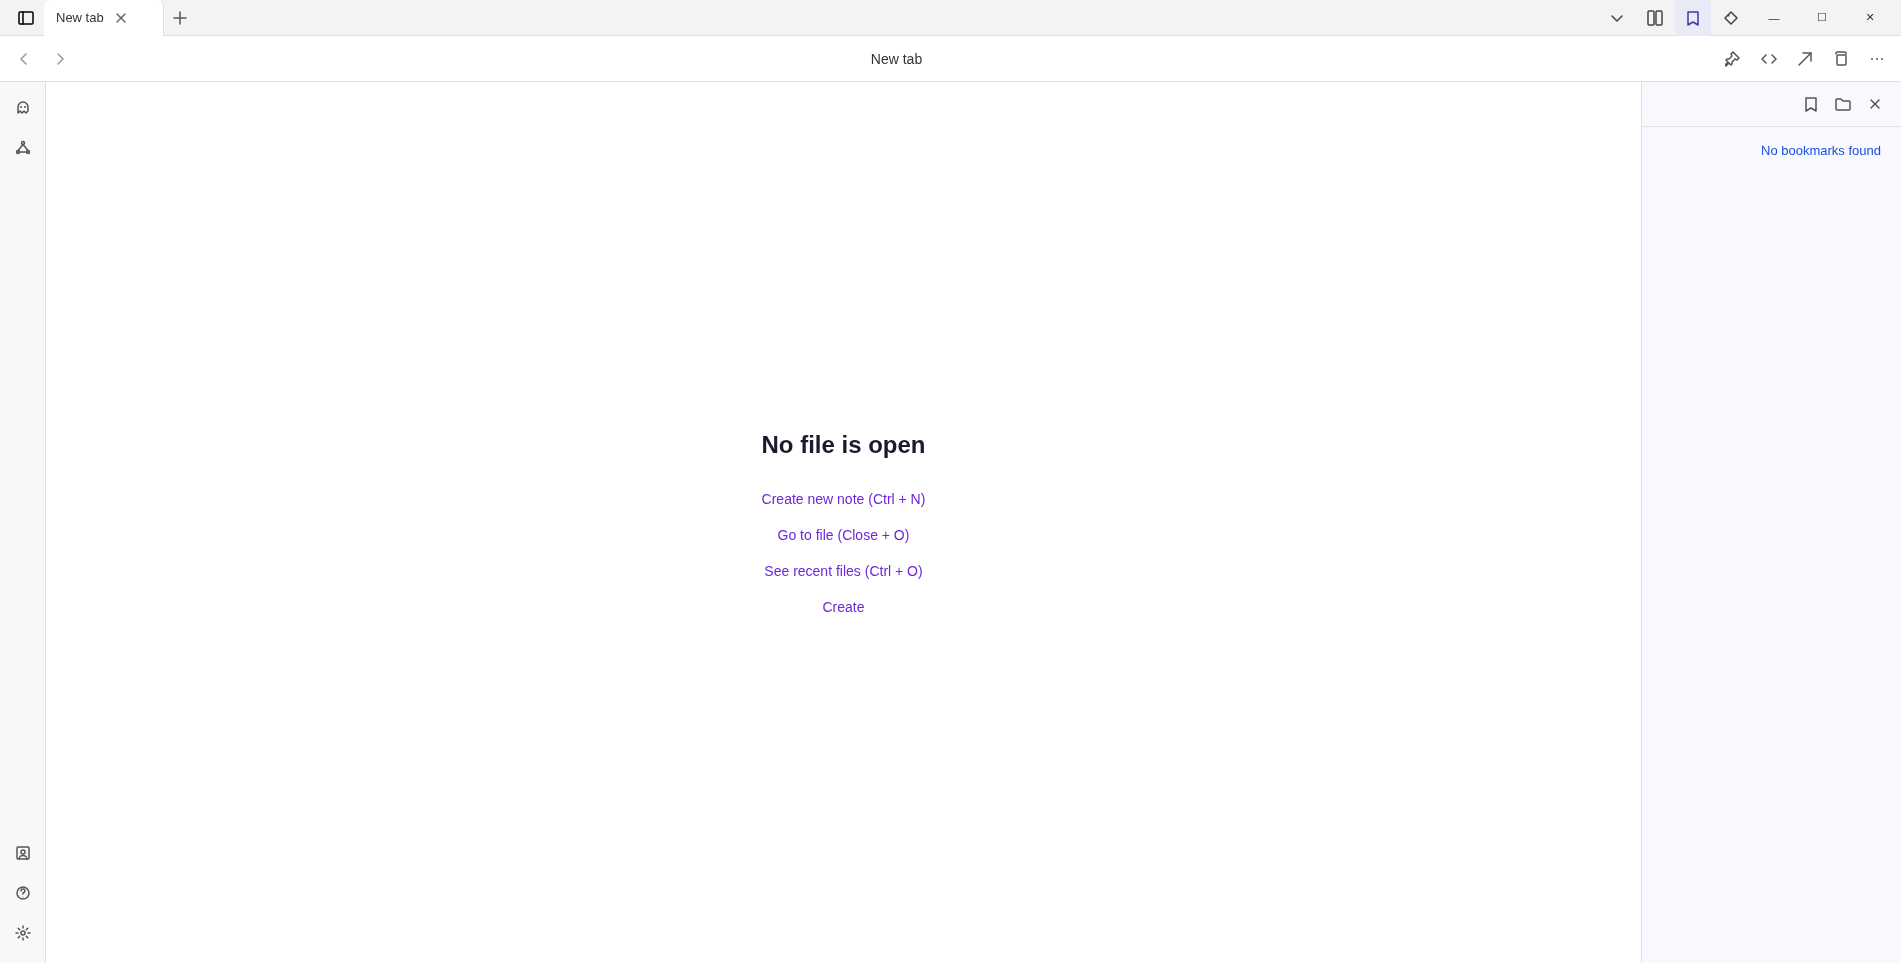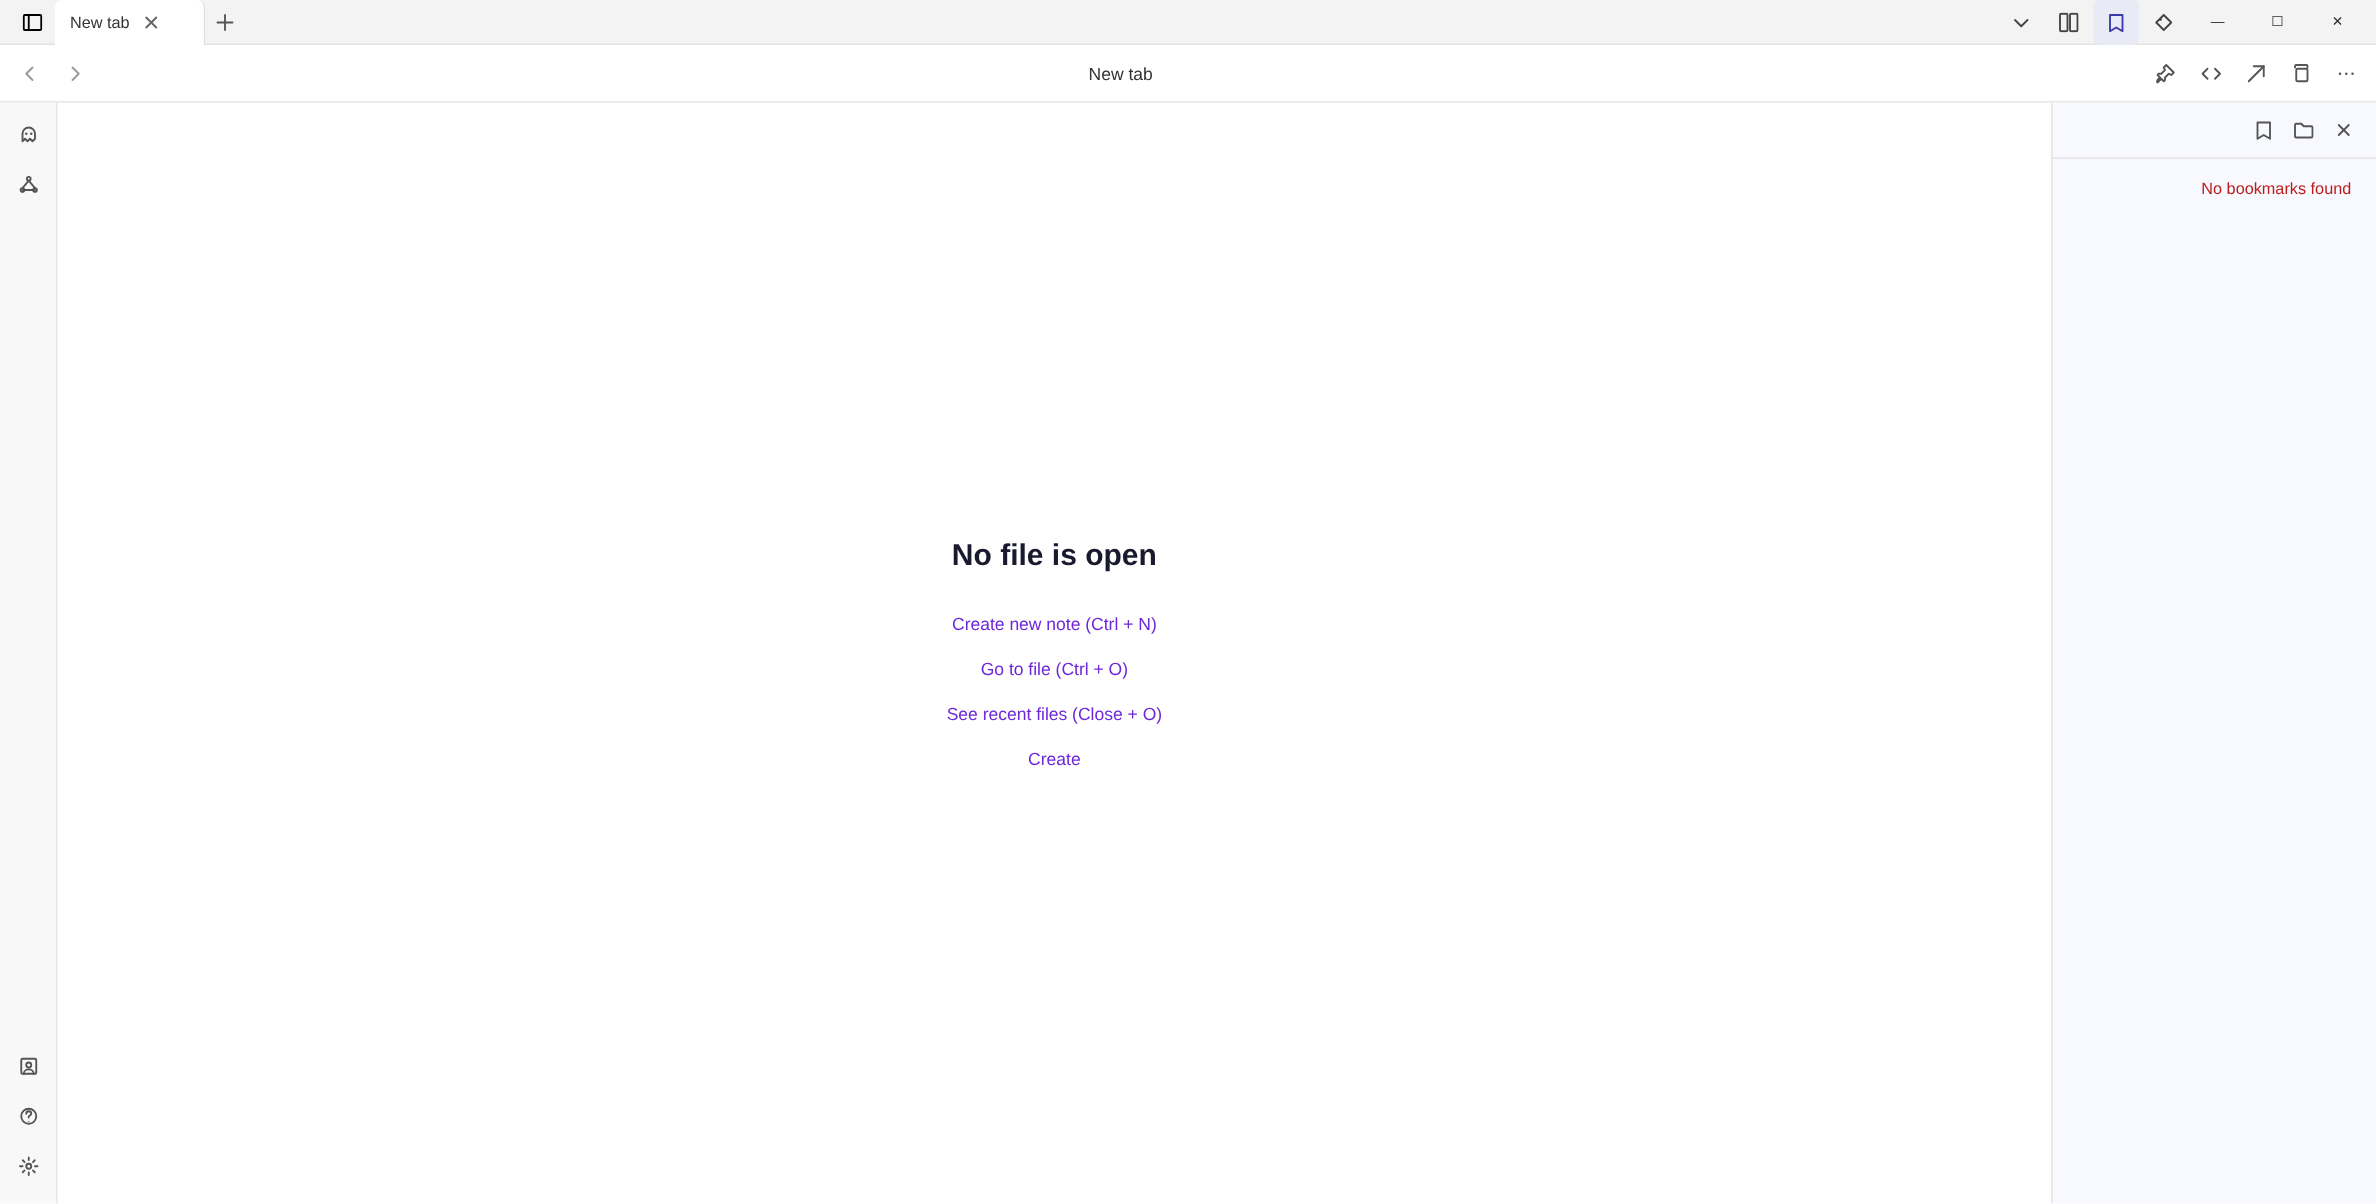--- a/index.html
+++ b/index.html
@@ -265,21 +265,21 @@
       font-size: 14px;
     }
 
     .bookmarks-empty {
       flex: 1;
       display: flex;
       align-items: flex-start;
       justify-content: flex-end;
       padding: 16px 20px;
       font-size: 13px;
-      color: #b91c1c;
+      color: #1d4ed8;
     }
 
     
     svg {
       width: 16px;
       height: 16px;
       fill: none;
       stroke: currentColor;
       stroke-width: 1.5;
       stroke-linecap: round;
@@ -445,22 +445,22 @@
     </div>
   </div>
 
   <div class="content-area">
 
     <div class="main-content">
       <div class="no-file-title">No file is open</div>
       <div class="action-links">
 
       <a class="action-link" href="#">Create new note (Ctrl + N)</a>
-          <a class="action-link" href="#">Go to file (Ctrl + O)</a>
-          <a class="action-link" href="#">See recent files (Close + O)</a>
+          <a class="action-link" href="#">Go to file (Close + O)</a>
+          <a class="action-link" href="#">See recent files (Ctrl + O)</a>
           <a class="action-link" href="#">Create</a>
         </div>
     </div>
 
     <div class="bookmarks-panel">
       <div class="bookmarks-header">
         <div style="flex:1"></div>
         <div class="bookmarks-header-btn">
           <svg viewBox="0 0 16 16">
             <path d="M3 2h10v13l-5-3-5 3V2z"></path>

